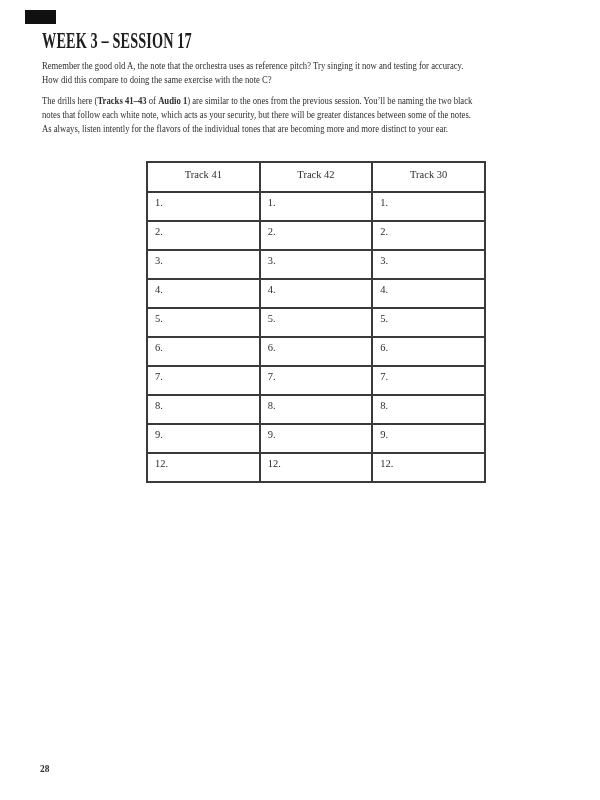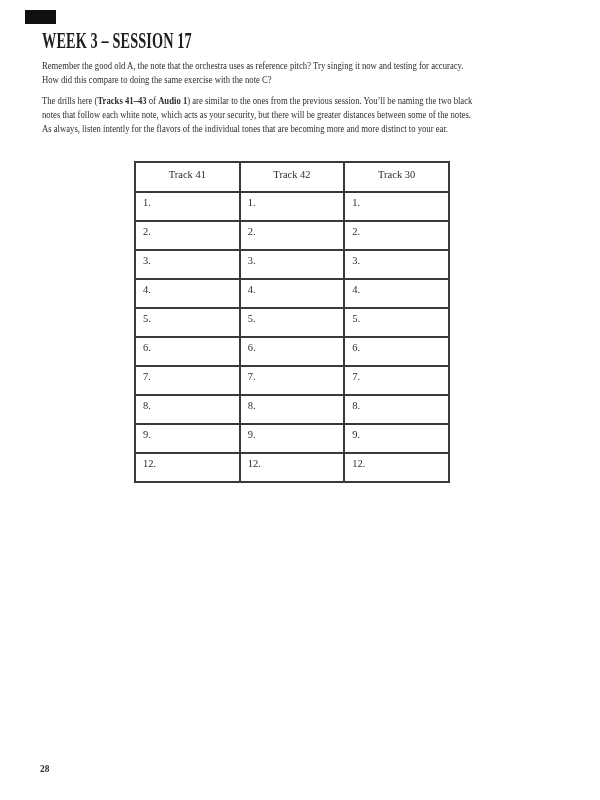--- a/index.html
+++ b/index.html
@@ -38,22 +38,22 @@
     color: #2d2d2d;
     transform: scaleX(0.865);
     transform-origin: 0 0;
   }
   .para-intro { top: 59px; }
   .para-drills { top: 94px; }
   .text-line { white-space: nowrap; }
   .text-line b { font-weight: 700; }
   .track-table {
     position: absolute;
-    left: 134px; top: 161px;
-    width: 316px;
+    left: 146px; top: 161px;
+    width: 340px;
     border-collapse: collapse;
     table-layout: fixed;
     padding-left: 48px;
   }
   .track-table th, .track-table td {
     border: 2px solid #3a3a3a;
     box-sizing: border-box;
     font-size: 10.5px;
     color: #2d2d2d;
   }

